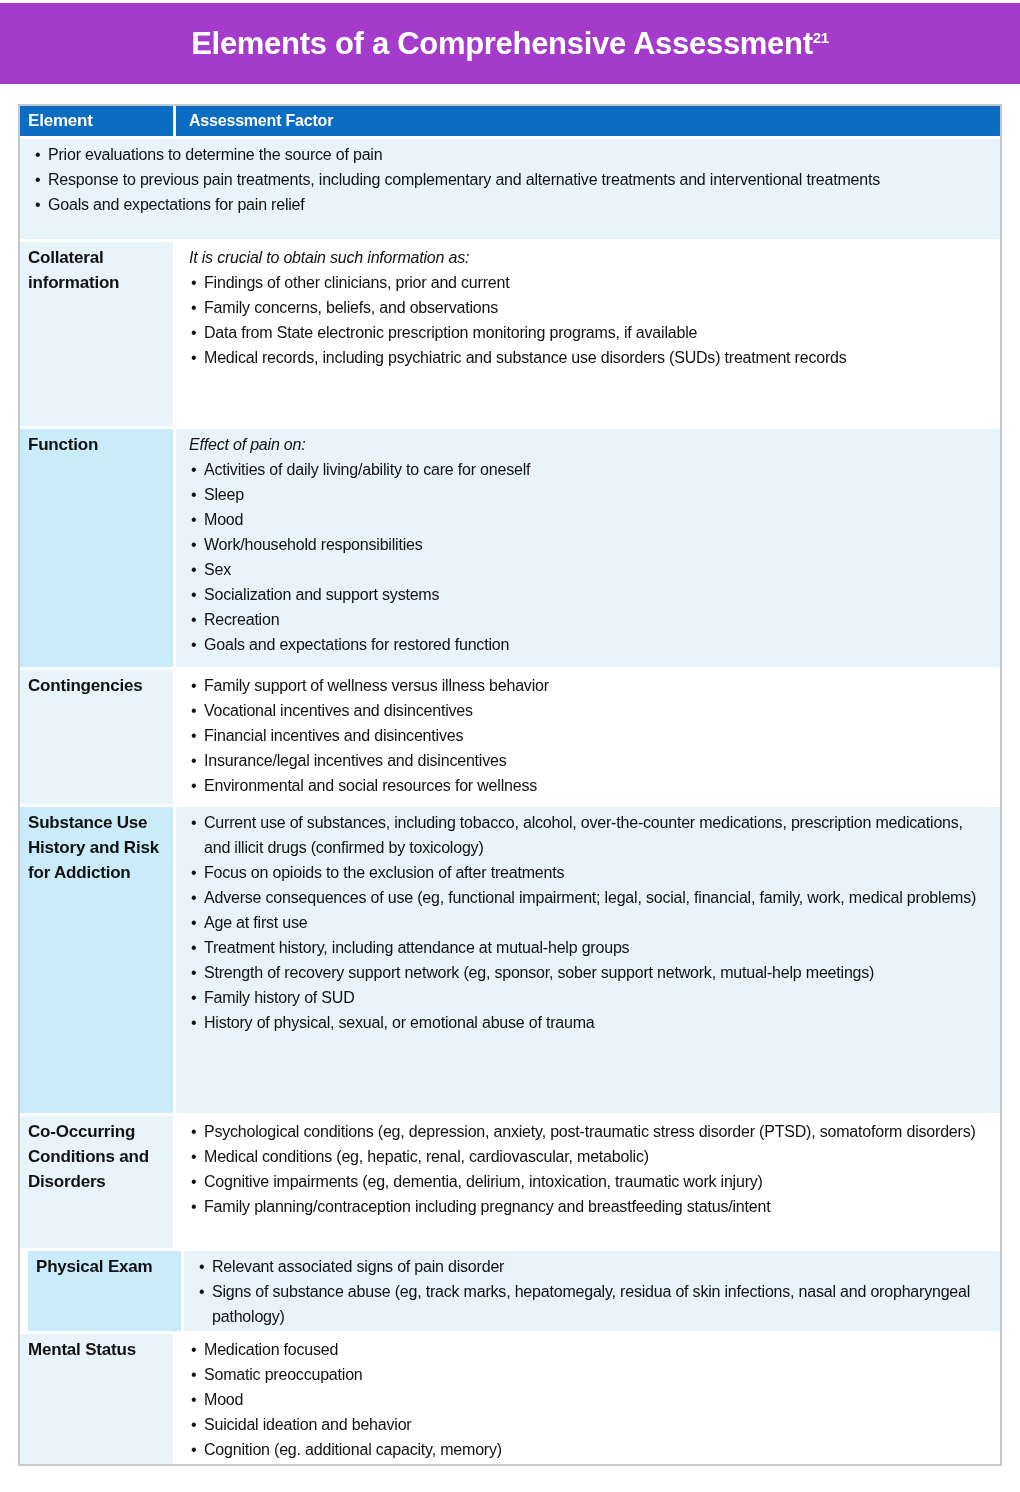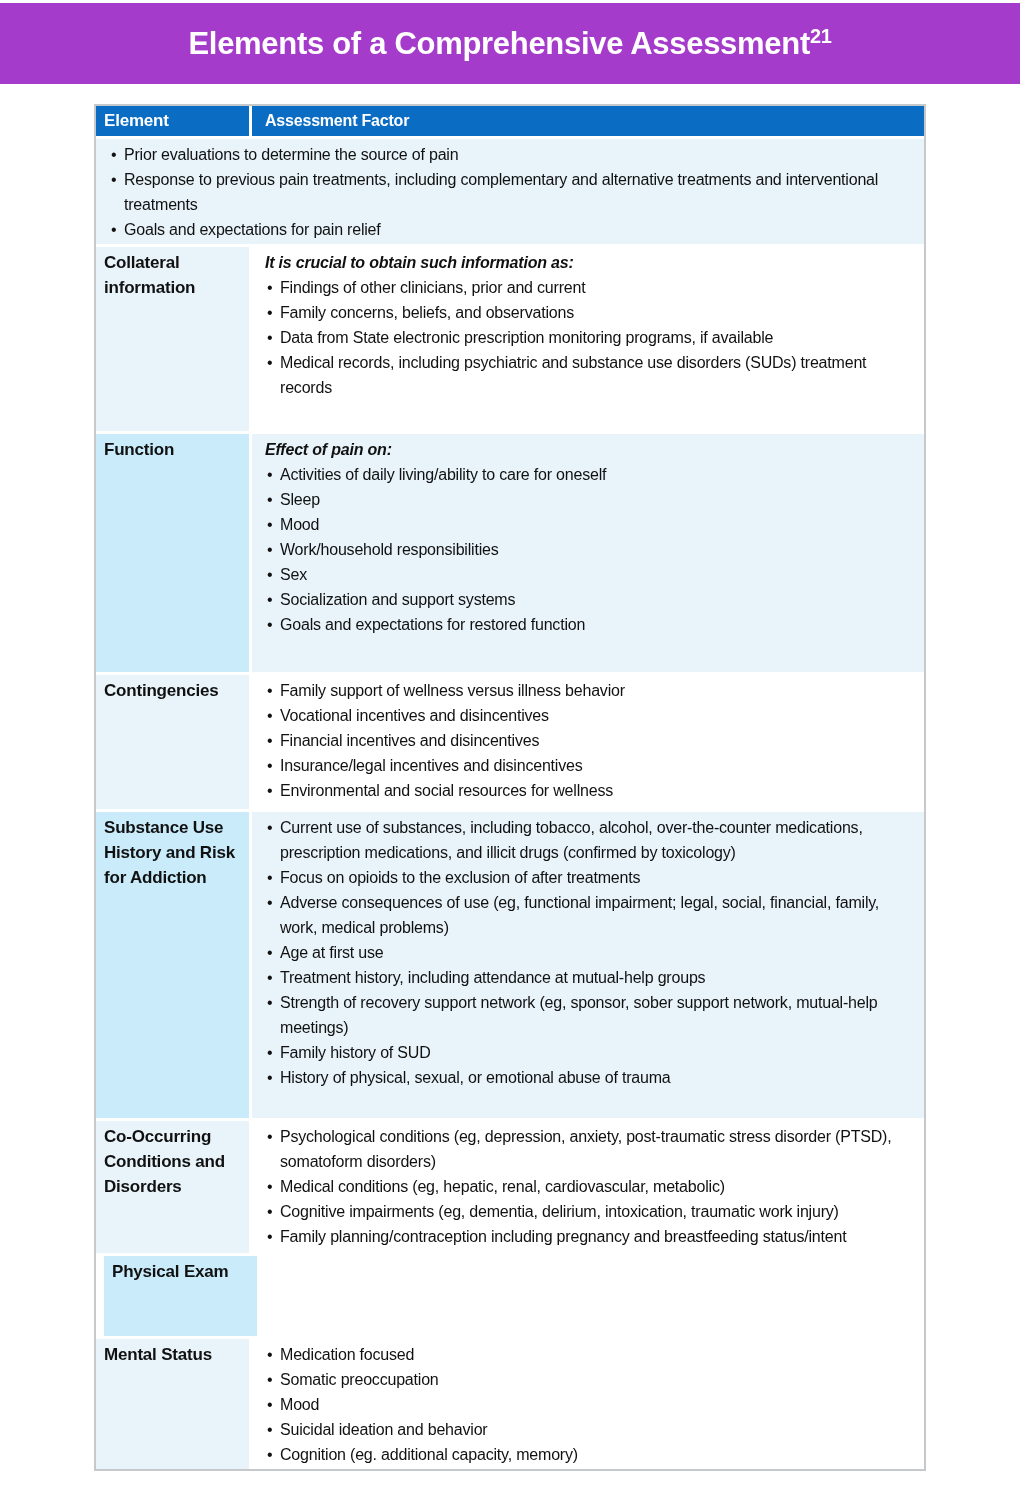--- a/index.html
+++ b/index.html
@@ -25,27 +25,27 @@
     justify-content: center;
   }
   .banner h1 {
     margin: 0;
     color: var(--header-text, #ffffff);
     font-size: 31px;
     font-weight: bold;
     letter-spacing: -0.3px;
   }
   .banner sup {
-    font-size: 20px;
+    font-size: 15px;
     line-height: 0;
   }
 
   
   .table {
-    width: 832px;
+    width: 984px;
     margin: 20px auto 0 auto;
     border: 2px solid var(--table-border, #C6C9CC);
     box-sizing: border-box;
   }
   .trow { display: flex; align-items: stretch; }
   .body-row { border-top: 3px solid #ffffff; }
 
   .cell { box-sizing: border-box; }
   .cell-l {
     flex: 0 0 156px;
@@ -83,21 +83,21 @@
   
   .r1 { min-height: 100px; }
   .r2 { min-height: 184px; }
   .r3 { min-height: 238px; }
   .r4 { min-height: 134px; }
   .r5 { min-height: 306px; }
   .r6 { min-height: 132px; }
   .r7 { min-height: 80px; padding-left: 8px;  }
   .r8 { min-height: 130px; }
 
-  .intro { font-style: italic; font-weight: bold; }
+  .intro { font-style: italic; }
 
   ul.bullets {
     margin: 0;
     padding: 0;
     list-style: none;
   }
   ul.bullets li {
     position: relative;
     padding-left: 15px;
   }
@@ -148,20 +148,21 @@
     <div class="cell cell-l">Function</div>
     <div class="cell cell-r">
       <div class="intro">Effect of pain on:</div>
       <ul class="bullets">
           <li>Activities of daily living/ability to care for oneself</li>
           <li>Sleep</li>
           <li>Mood</li>
           <li>Work/household responsibilities</li>
           <li>Sex</li>
           <li>Socialization and support systems</li>
+          <li>Recreation</li>
           <li>Goals and expectations for restored function</li>
         </ul>
     </div>
   </div>
 
   <div class="trow body-row shade-b r4">
     <div class="cell cell-l">Contingencies</div>
     <div class="cell cell-r">
       <ul class="bullets">
           <li>Family support of wellness versus illness behavior</li>
@@ -196,20 +197,26 @@
           <li>Psychological conditions (eg, depression, anxiety, post-traumatic stress disorder (PTSD), somatoform disorders)</li>
           <li>Medical conditions (eg, hepatic, renal, cardiovascular, metabolic)</li>
           <li>Cognitive impairments (eg, dementia, delirium, intoxication, traumatic work injury)</li>
           <li>Family planning/contraception including pregnancy and breastfeeding status/intent</li>
         </ul>
     </div>
   </div>
 
   <div class="trow body-row shade-a r7">
     <div class="cell cell-l">Physical Exam</div>
+    <div class="cell cell-r">
+      <ul class="bullets">
+          <li>Relevant associated signs of pain disorder</li>
+          <li>Signs of substance abuse (eg, track marks, hepatomegaly, residua of skin infections, nasal and oropharyngeal pathology)</li>
+        </ul>
+    </div>
   </div>
 
   <div class="trow body-row shade-b r8">
     <div class="cell cell-l">Mental Status</div>
     <div class="cell cell-r">
       <ul class="bullets">
           <li>Medication focused</li>
           <li>Somatic preoccupation</li>
           <li>Mood</li>
           <li>Suicidal ideation and behavior</li>

